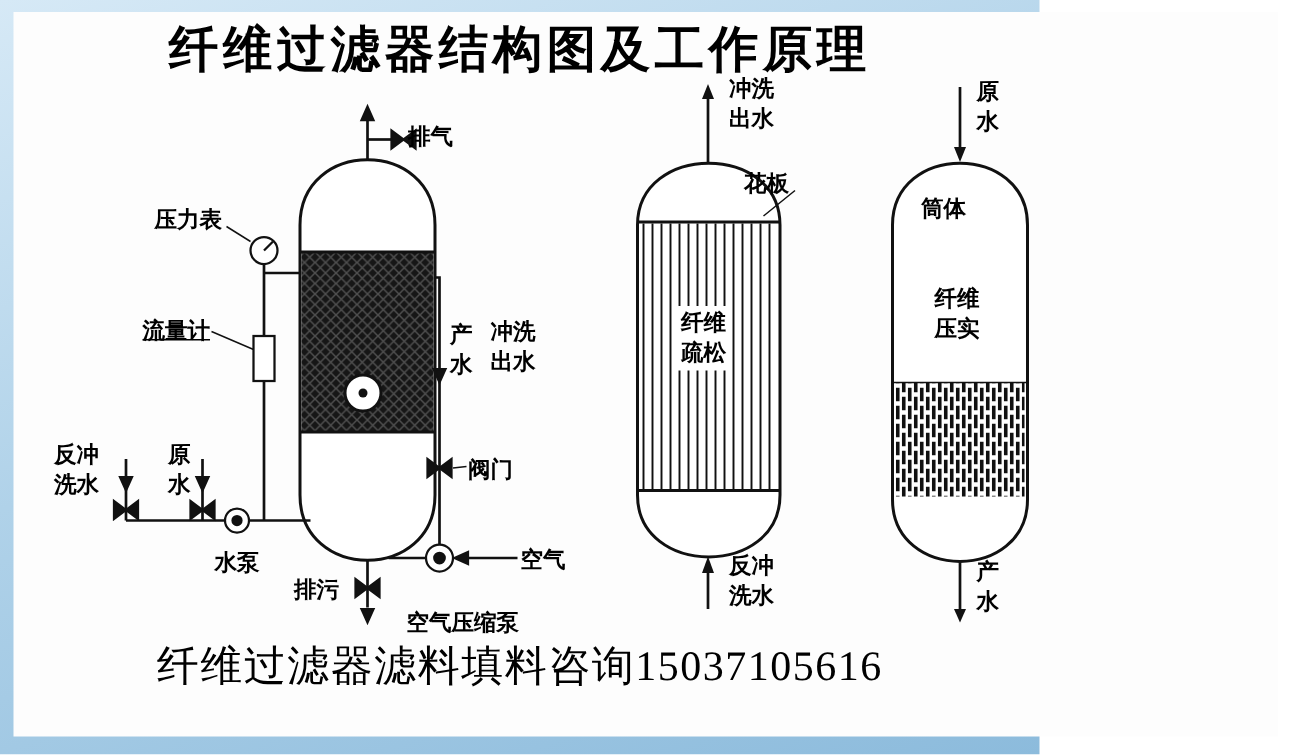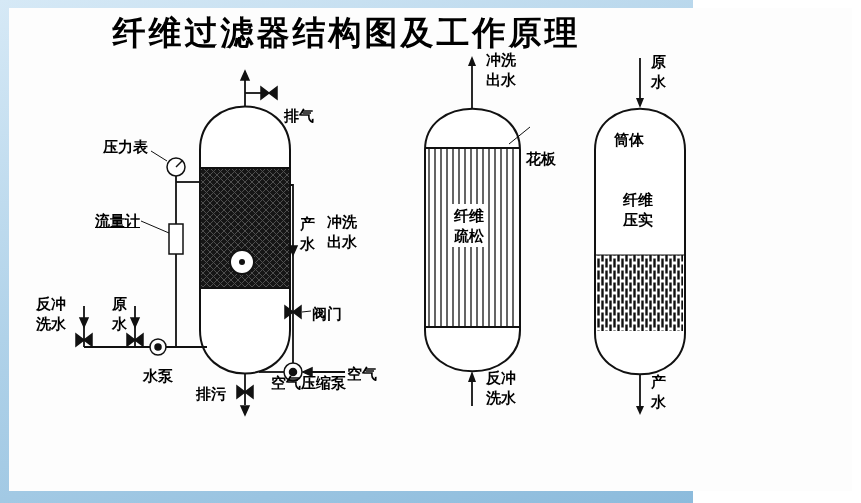--- a/index.html
+++ b/index.html
@@ -118,46 +118,47 @@
       <line x1="640" y1="375" x2="640" y2="406" stroke-width="1.8"></line>
     </g>
     <g>
       <polygon points="636,98 644,98 640,108" fill="#111"></polygon>
       <polygon points="636,406 644,406 640,415" fill="#111"></polygon>
     </g>
   </svg>
 
   <div class="title">纤维过滤器结构图及工作原理</div>
 
-  <div class="lbl" style="left:284px; top:82px;margin-top:24px;">排气</div>
+  <div class="lbl" style="left:272px; top:82px;">排气</div>
   <div class="lbl" style="left:103px; top:137px;">压力表</div>
   <div class="lbl" style="left:95px;  top:211px;text-decoration:underline;">流量计</div>
   <div class="lbl" style="left:36px;  top:294px;">反冲
 洗水</div>
   <div class="lbl" style="left:112px; top:294px;">原
 水</div>
   <div class="lbl" style="left:143px; top:366px;">水泵</div>
   <div class="lbl" style="left:196px; top:384px;text-align:right;">排污</div>
   <div class="lbl" style="left:300px; top:214px;">产
 水</div>
   <div class="lbl" style="left:327px; top:212px;">冲洗
 出水</div>
   <div class="lbl" style="left:312px; top:304px;">阀门</div>
   <div class="lbl" style="left:347px; top:364px;">空气</div>
-  <div class="lbl" style="left:253px; top:373px;padding-left:18px;">空气压缩泵</div>
+  <div class="lbl" style="left:253px; top:406px;padding-left:18px;">空气压缩泵</div>
 
   <div class="lbl" style="left:486px; top:50px;">冲洗
 出水</div>
-  <div class="lbl" style="left:526px; top:113px;margin-top:36px;">花板</div>
+  <div class="lbl" style="left:496px; top:113px;">花板</div>
   <div class="lbl bg" style="left:451px; top:204px;">纤维
 疏松</div>
   <div class="lbl" style="left:486px; top:368px;">反冲
 洗水</div>
 
   <div class="lbl" style="left:651px; top:52px;">原
 水</div>
   <div class="lbl" style="left:614px; top:130px;">筒体</div>
   <div class="lbl" style="left:623px; top:190px;">纤维
 压实</div>
   <div class="lbl" style="left:651px; top:372px;">产
 水</div>
 
+  <div class="footer">纤维过滤器滤料填料咨询15037105616</div>
 </div>
 
 </body></html>

